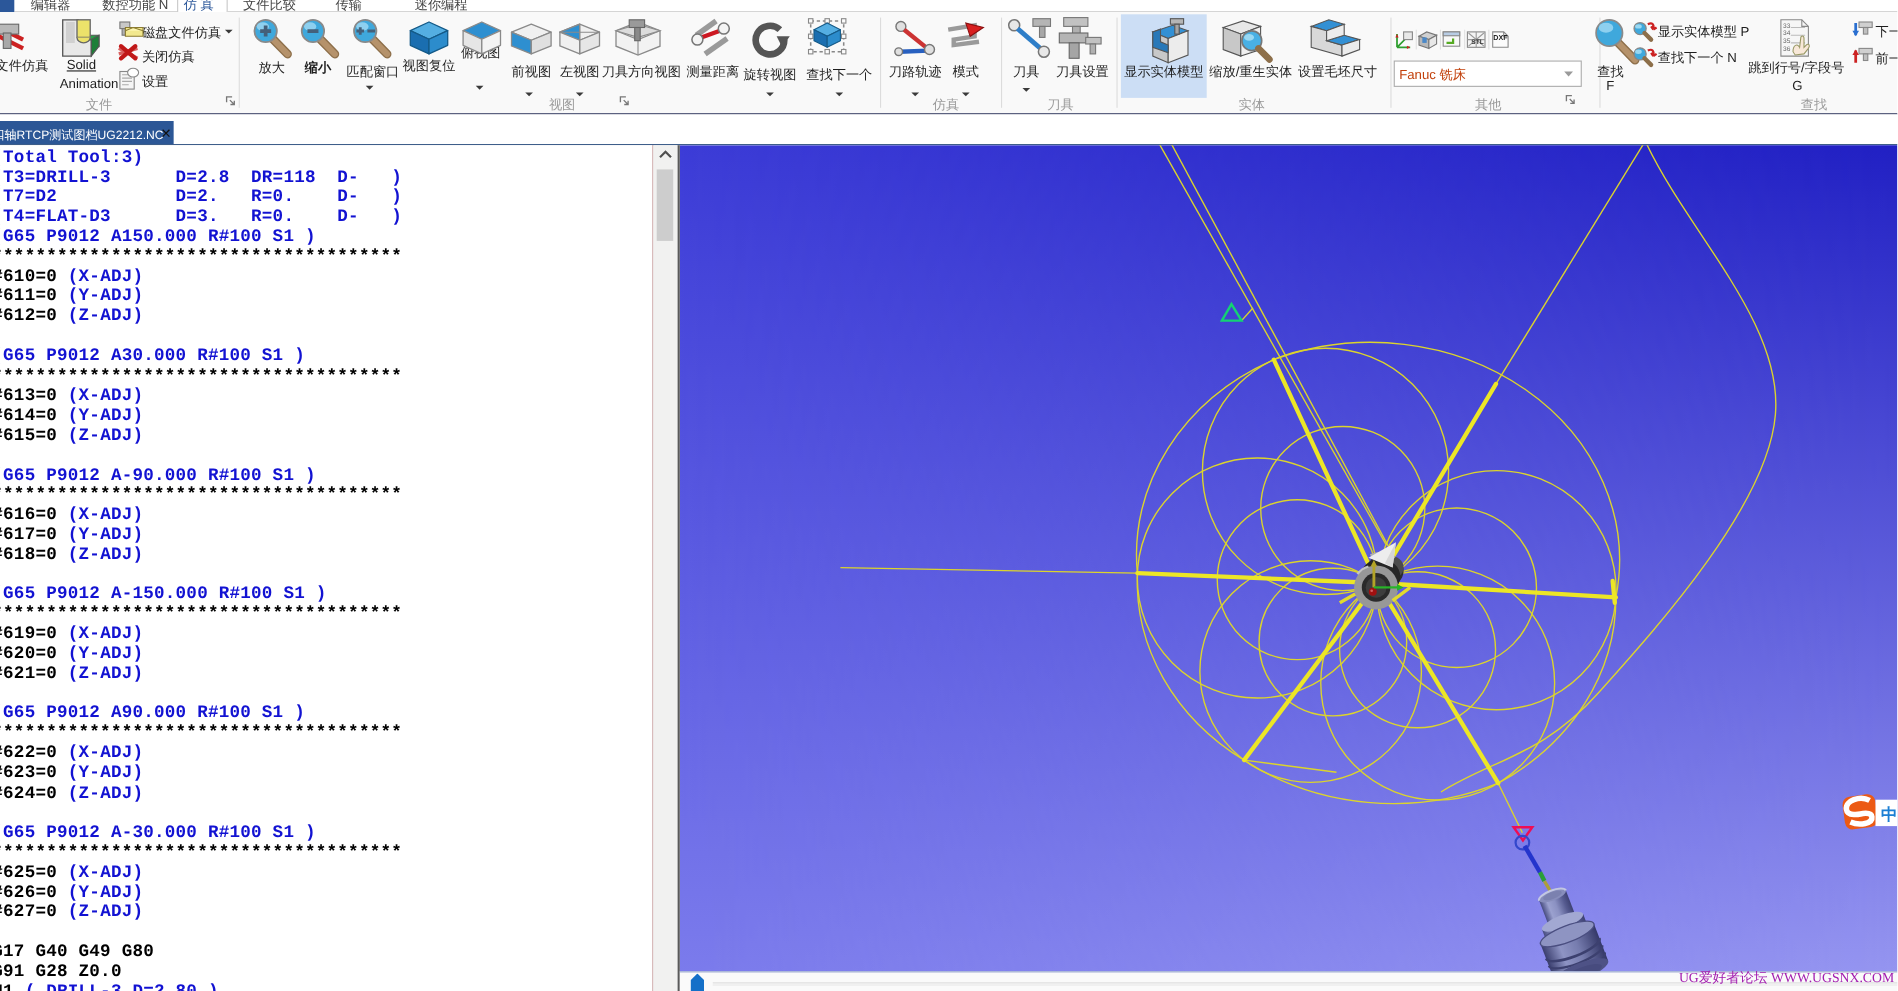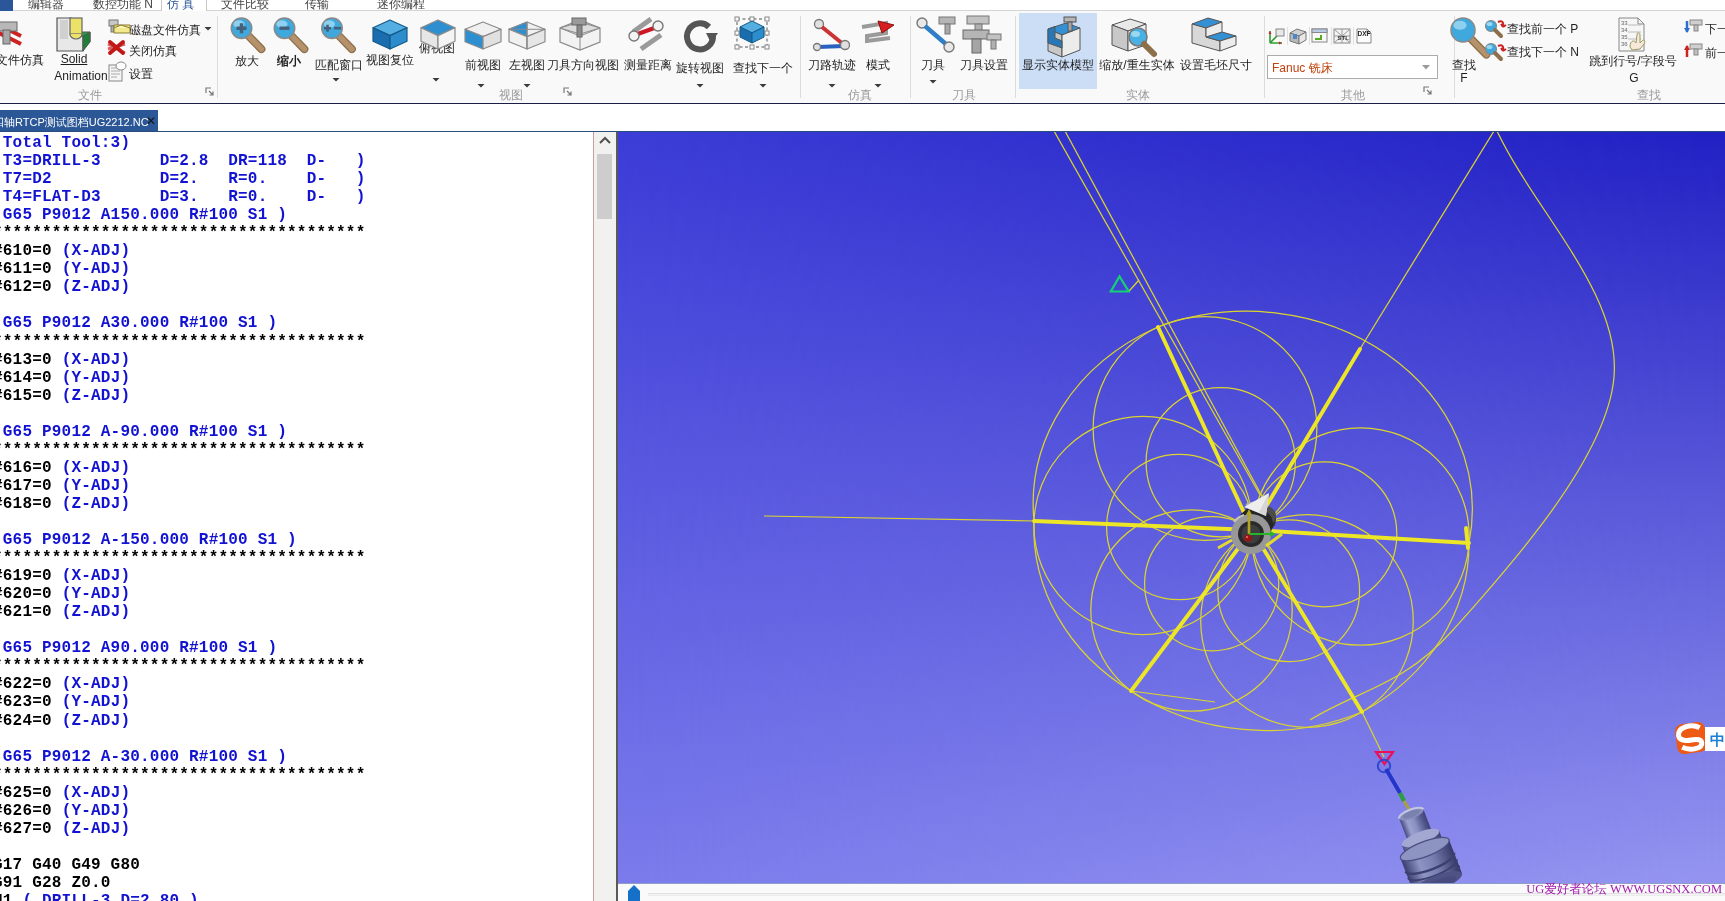--- a/index.html
+++ b/index.html
@@ -87,21 +87,21 @@
 <div class="ab" style="left:1287px;top:27px;width:1px;height:18px;background:#e0e0e0"></div>
 <div class="ab" style="left:1309px;top:27px;width:1px;height:18px;background:#e0e0e0"></div>
 <div class="ab" style="left:1331px;top:27px;width:1px;height:18px;background:#e0e0e0"></div>
 <div class="ab" style="left:1353px;top:27px;width:1px;height:18px;background:#e0e0e0"></div>
 <div class="ab" style="left:1267px;top:55px;width:171px;height:24px;background:#fff;border:1px solid #ababab"></div>
 <div class="ab ilabel" style="left:1272px;top:60px;color:#c2410c">Fanuc 铣床</div>
 <div class="ab glabel" style="left:1353px;transform:translateX(-50%)">其他</div>
 <div class="ab sep" style="left:1454px"></div>
 <div class="ab ilabel" style="left:1464px;top:57px;transform:translateX(-50%);">查找</div>
 <div class="ab ilabel" style="left:1464px;top:71px;transform:translateX(-50%);">F</div>
-<div class="ab ilabel" style="left:1507px;top:21px;">查找前一个 P</div>
+<div class="ab ilabel" style="left:1507px;top:21px;">显示实体模型 P</div>
 <div class="ab ilabel" style="left:1507px;top:44px;">查找下一个 N</div>
 <div class="ab ilabel" style="left:1633px;top:53px;transform:translateX(-50%);">跳到行号/字段号</div>
 <div class="ab ilabel" style="left:1634px;top:71px;transform:translateX(-50%);">G</div>
 <div class="ab glabel" style="left:1649px;transform:translateX(-50%)">查找</div>
 <div class="ab ilabel" style="left:1705px;top:21px;">下一</div>
 <div class="ab ilabel" style="left:1705px;top:45px;">前一</div>
 <svg class="ab" style="left:0;top:0" width="1725" height="103" viewBox="0 0 1725 103">
       <g transform="translate(-9,16)">
         <path d="M2,6 L30,20" stroke="#cc2222" stroke-width="4"></path>
         <path d="M2,14 L30,28" stroke="#cc2222" stroke-width="4"></path>

